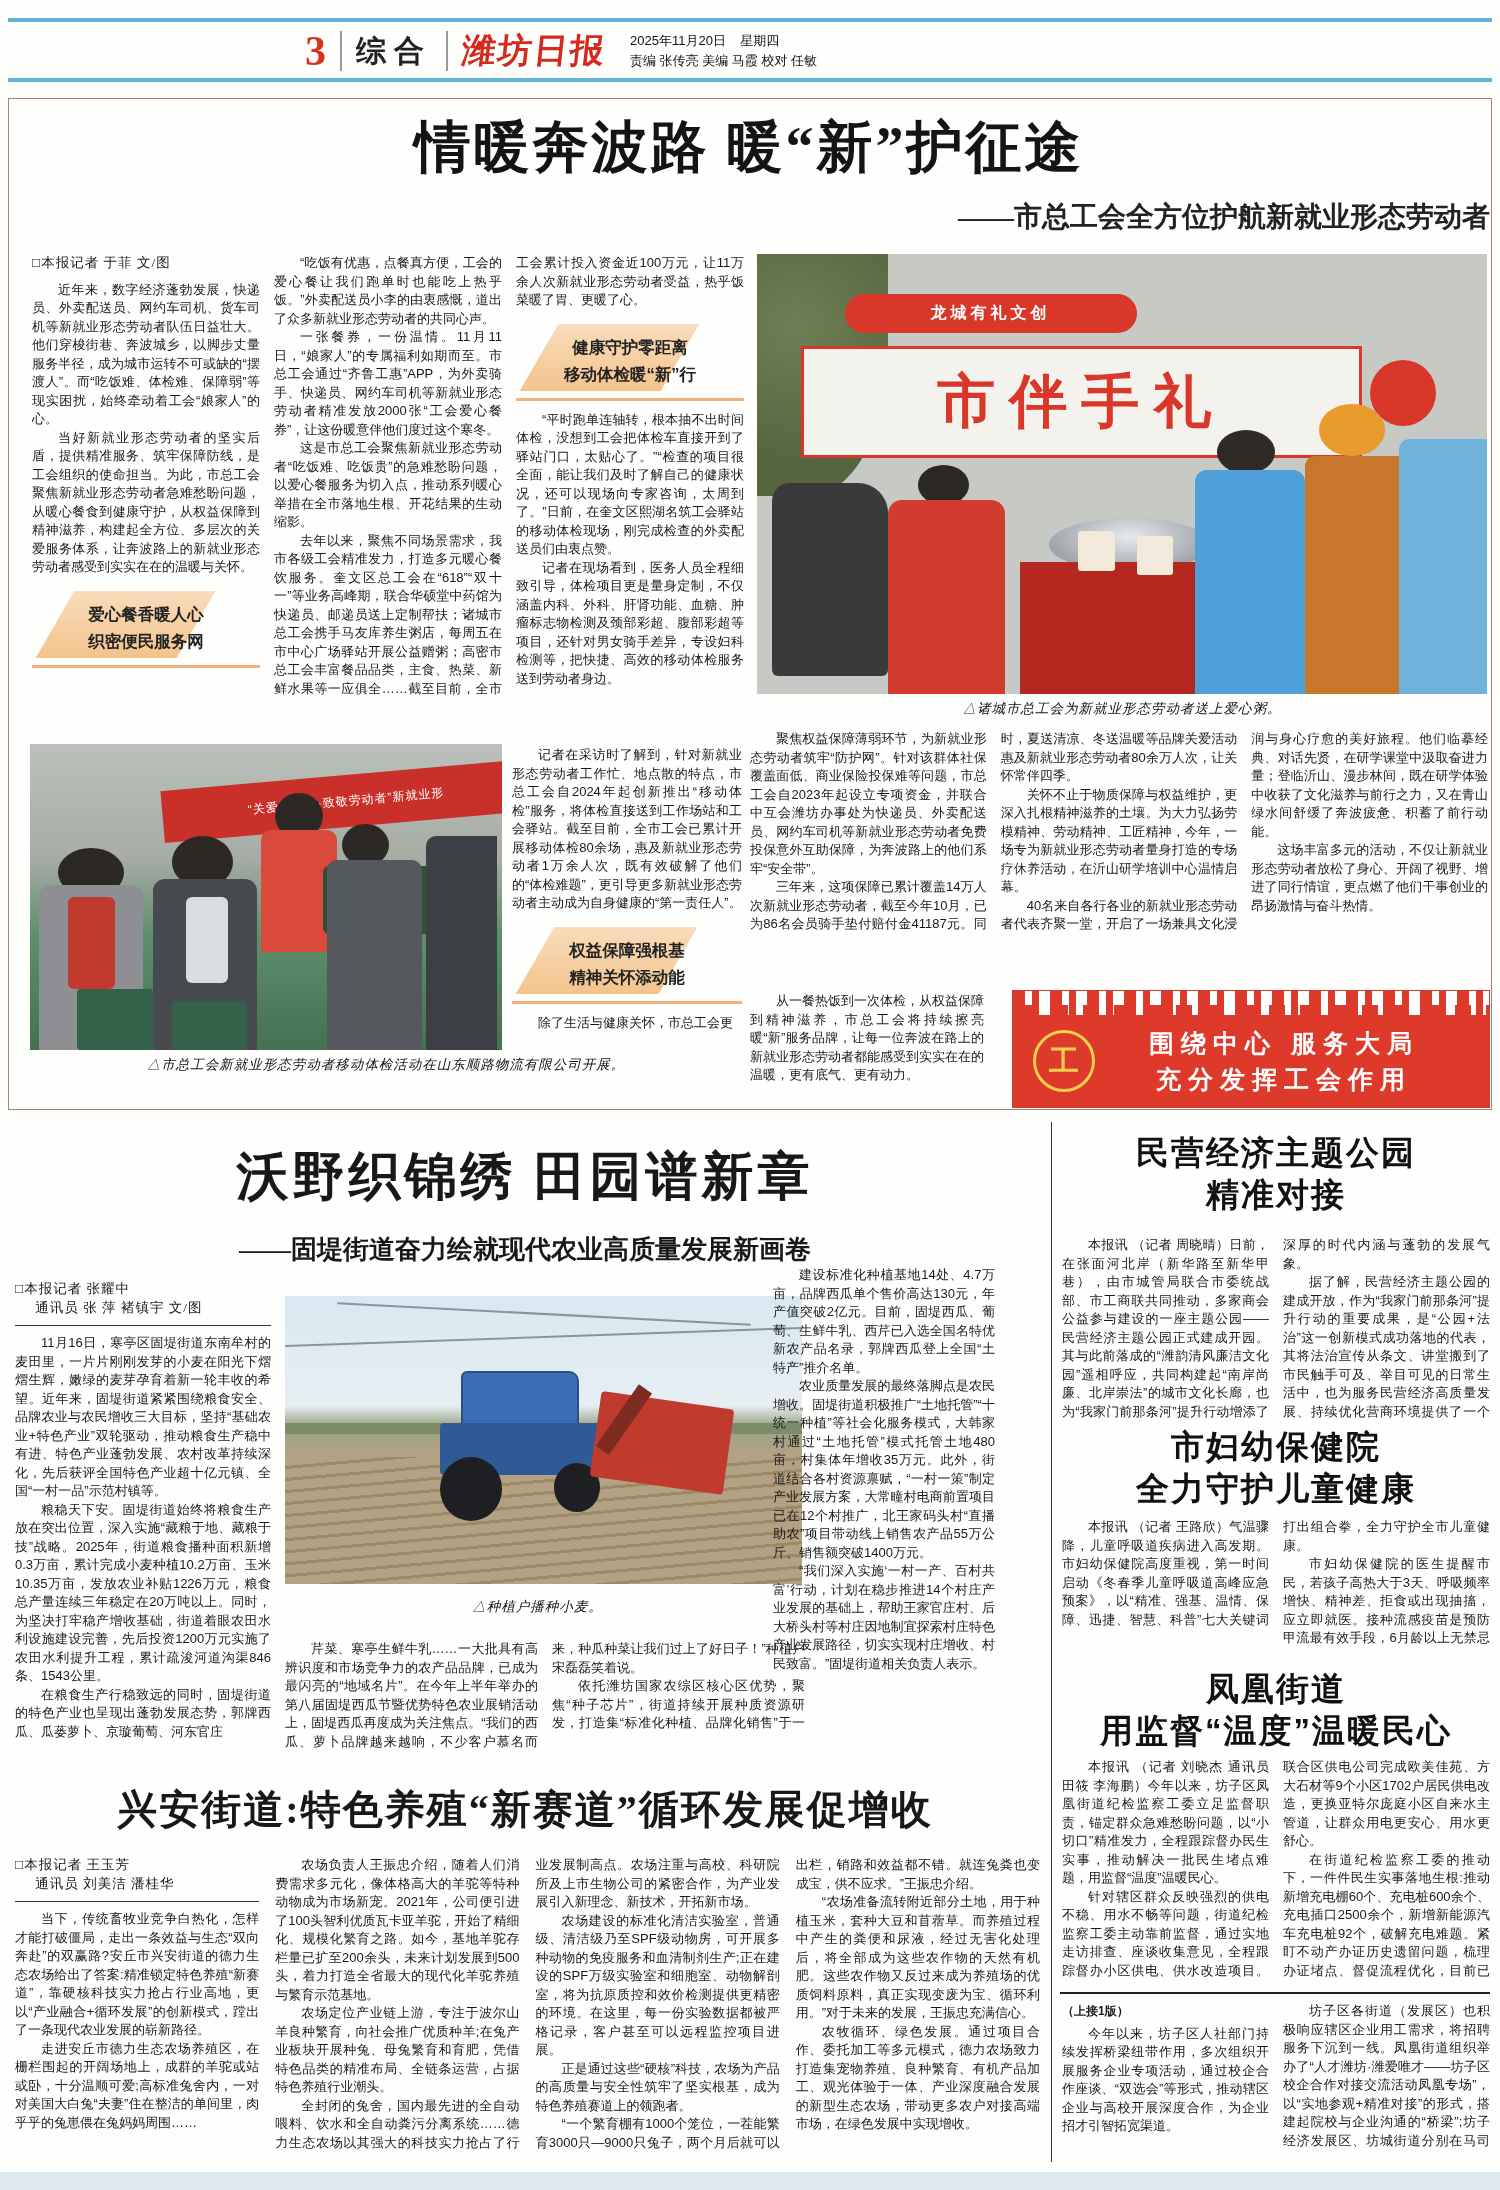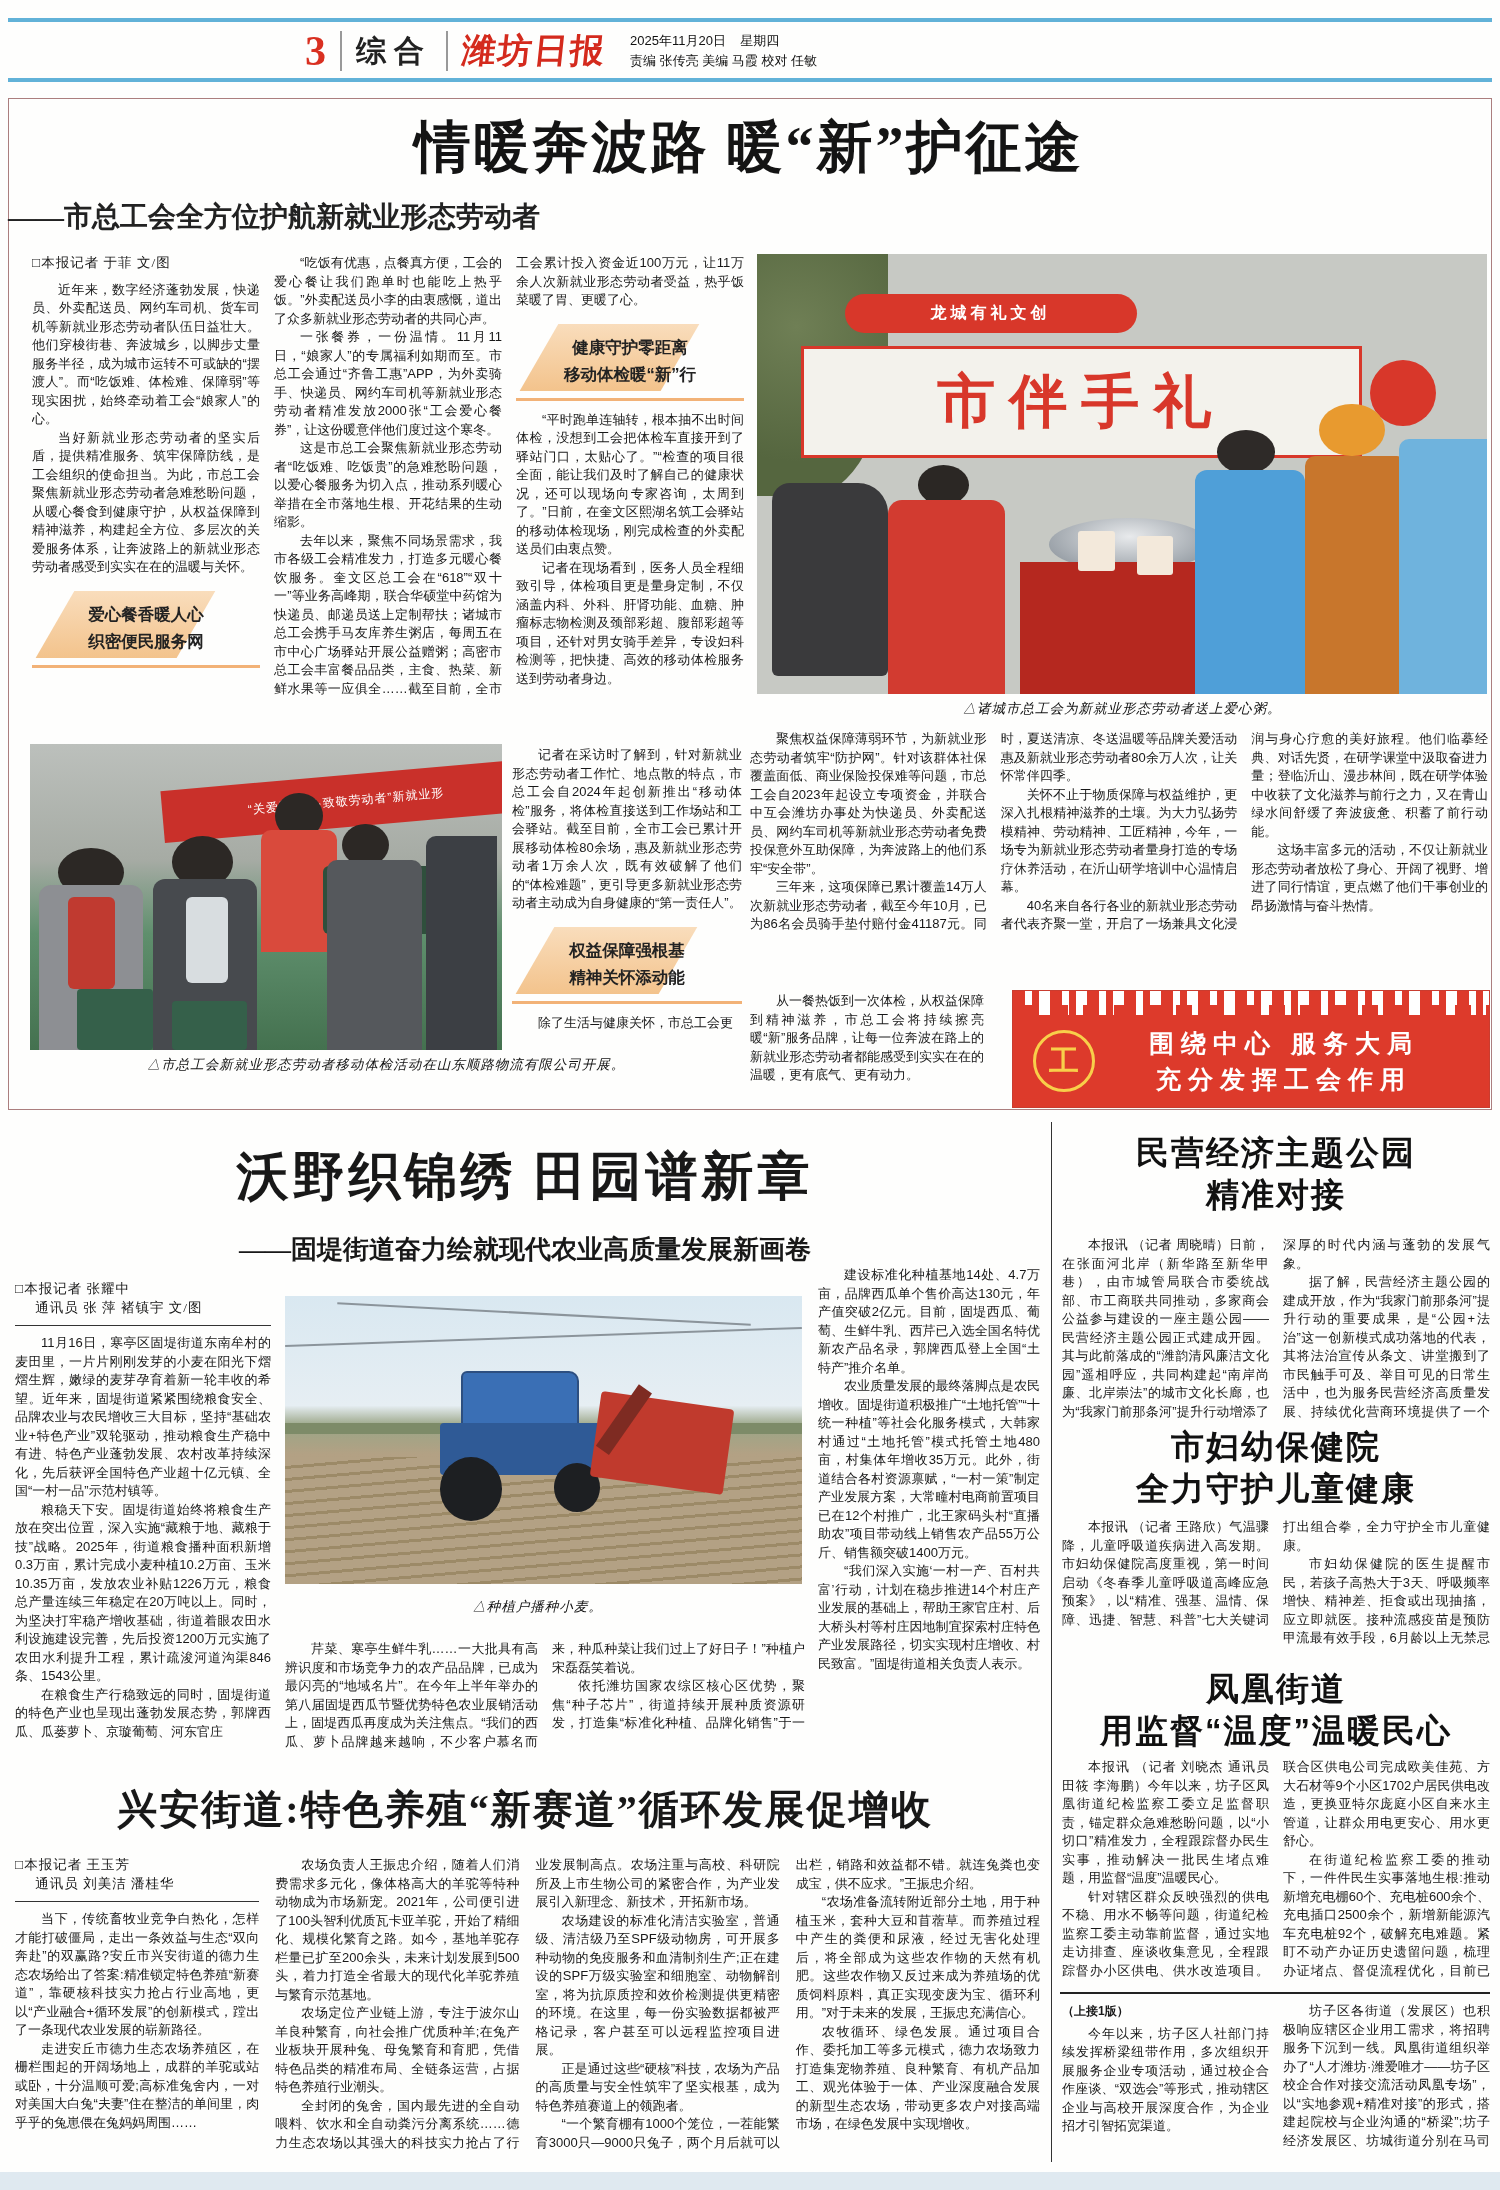--- a/index.html
+++ b/index.html
@@ -10,21 +10,21 @@
   .hdr-row{display:flex;align-items:center;gap:14px;}
   .pageno{font-family:"Liberation Serif",serif;font-size:42px;font-weight:bold;color:#d93021;line-height:1;}
   .hdr-sep{width:2px;height:40px;background:#999;}
   .section-name{font-size:30px;font-weight:bold;letter-spacing:8px;color:#222;}
   .masthead{font-family:"Liberation Serif",serif;font-size:34px;font-weight:bold;color:#d42a1d;
             transform:skewX(-6deg);letter-spacing:2px;}
   .dateblock{font-size:13px;line-height:20px;color:#111;padding-left:10px;}
   .a1box{border:1px solid #ab7e7e;}
   .headline1{font-family:"Liberation Serif",serif;font-size:56px;font-weight:bold;letter-spacing:3px;
              text-align:center;color:#141414;}
-  .subheadline1{font-family:"Liberation Serif",serif;font-size:28px;font-weight:bold;text-align:left;color:#222;}
+  .subheadline1{font-family:"Liberation Serif",serif;font-size:28px;font-weight:bold;text-align:right;color:#222;}
   .headline2{font-family:"Liberation Serif",serif;font-size:52px;font-weight:bold;letter-spacing:4px;text-align:center;}
   .subheadline2{font-family:"Liberation Serif",serif;font-size:26px;font-weight:bold;text-align:center;}
   .headline3{font-family:"Liberation Serif",serif;font-size:40px;font-weight:bold;letter-spacing:2px;text-align:center;}
   .sidehead{font-size:33px;font-weight:bold;text-align:center;line-height:42px;letter-spacing:2px;color:#111;}
   .body{font-size:13px;line-height:18.5px;text-align:justify;overflow:hidden;}
   .body p.para{margin:0;text-indent:2em;}
   .cols2{column-count:2;column-gap:14px;}
   .cols3{column-count:3;column-gap:14px;}
   .cols4{column-count:4;column-gap:16px;}
   .byline{font-size:13.5px;letter-spacing:1px;margin:0 0 8px 0;font-family:"Liberation Serif",serif;}
@@ -213,21 +213,21 @@
   </div>
   <div class="abs caption" style="left:279px;top:1598px;width:517px;">△种植户播种小麦。</div>
 
   <div class="abs body cols2" style="left:285px;top:1640px;width:520px;height:118px;">
     <div>
         <p class="para">芹菜、寒亭生鲜牛乳……一大批具有高辨识度和市场竞争力的农产品品牌，已成为最闪亮的“地域名片”。在今年上半年举办的第八届固堤西瓜节暨优势特色农业展销活动上，固堤西瓜再度成为关注焦点。“我们的西瓜、萝卜品牌越来越响，不少客户慕名而来，种瓜种菜让我们过上了好日子！”种植户宋磊磊笑着说。</p>
         <p class="para">依托潍坊国家农综区核心区优势，聚焦“种子芯片”，街道持续开展种质资源研发，打造集“标准化种植、品牌化销售”于一体的西瓜全产业链“园区模式”，并在新疆等地复制推广。</p>
       </div>
   </div>
 
-  <div class="abs body" style="left:818px;top:1266px;width:222px;height:492px;">
+  <div class="abs body" style="left:773px;top:1266px;width:222px;height:492px;">
     <div>
         <p class="para">建设标准化种植基地14处、4.7万亩，品牌西瓜单个售价高达130元，年产值突破2亿元。目前，固堤西瓜、葡萄、生鲜牛乳、西芹已入选全国名特优新农产品名录，郭牌西瓜登上全国“土特产”推介名单。</p>
         <p class="para">农业质量发展的最终落脚点是农民增收。固堤街道积极推广“土地托管”“十统一种植”等社会化服务模式，大韩家村通过“土地托管”模式托管土地480亩，村集体年增收35万元。此外，街道结合各村资源禀赋，“一村一策”制定产业发展方案，大常疃村电商前置项目已在12个村推广，北王家码头村“直播助农”项目带动线上销售农产品55万公斤、销售额突破1400万元。</p>
         <p class="para">“我们深入实施‘一村一产、百村共富’行动，计划在稳步推进14个村庄产业发展的基础上，帮助王家官庄村、后大桥头村等村庄因地制宜探索村庄特色产业发展路径，切实实现村庄增收、村民致富。”固堤街道相关负责人表示。</p>
       </div>
   </div>
 
   <div class="abs headline3" style="left:10px;top:1782px;width:1030px;">兴安街道:特色养殖“新赛道”循环发展促增收</div>
   <div class="abs body cols4" style="left:15px;top:1856px;width:1025px;height:306px;">
     <div class="byline ul">

